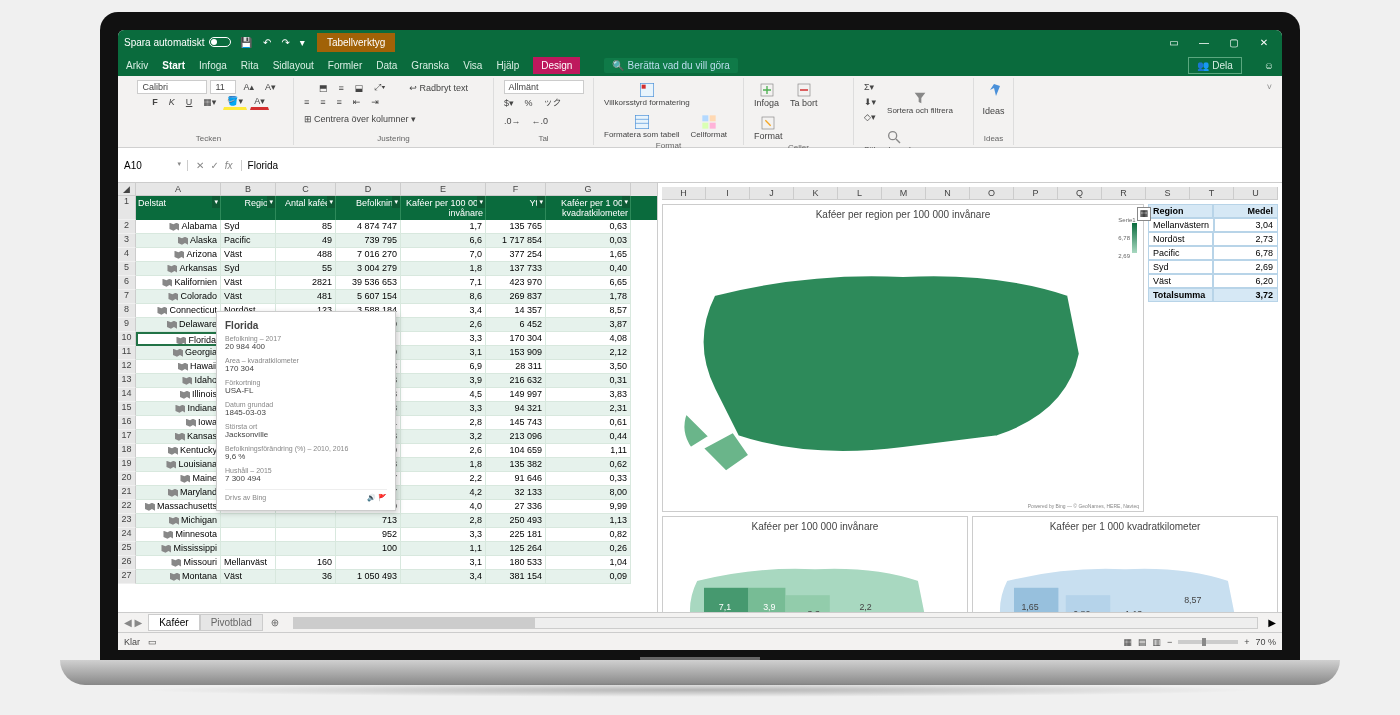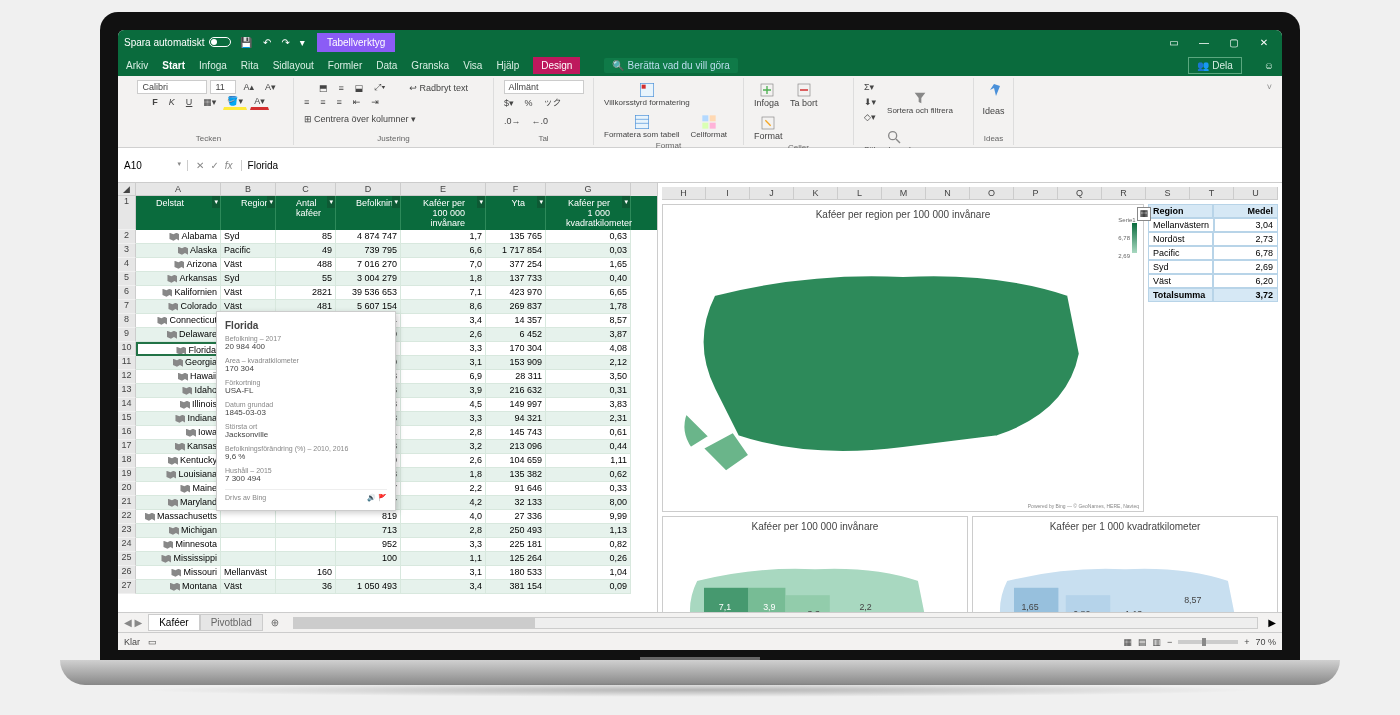--- a/index.html
+++ b/index.html
@@ -14,21 +14,21 @@
   
   
   .titlebar { height: 24px; background: #0a6b3d; color: #fff; display: flex; align-items: center; padding: 0 6px; font-size: 10px; }
   .titlebar-left { display: flex; align-items: center; gap: 6px; }
   .autosave { display: flex; align-items: center; gap: 4px; }
   .toggle { width: 22px; height: 10px; border: 1px solid #fff; border-radius: 5px; display: inline-block; position: relative; }
   .toggle::after { content:""; position:absolute; left:1px; top:1px; width:6px; height:6px; background:#fff; border-radius:50%; }
   .title-center { flex: 1; text-align: center; }
   .title-icons { display: flex; gap: 2px; }
   .title-icons span { padding: 0 4px; }
-  .tabtool { background: #8b5cf6; padding: 4px 10px; margin-left: 8px; }
+  .tabtool { background: #a16207; padding: 4px 10px; margin-left: 8px; }
   .winctl { display: flex; gap: 6px; margin-left: auto; }
   .winctl span { width: 24px; text-align: center; }
   
   
   .menubar { height: 22px; background: #0a6b3d; color: #d8eee3; display: flex; align-items: center; padding: 0 8px; gap: 14px; font-size: 10px; }
   .menubar .active { color: #fff; font-weight: 600; }
   .menubar .design { color: #fff; background: #be185d; padding: 3px 8px; }
   .search-box { margin-left: 10px; padding: 2px 8px; background: #0f7a48; border-radius: 2px; color: #bde; }
   .dela { margin-left: auto; padding: 2px 8px; border: 1px solid #5aa77f; }
   
@@ -54,21 +54,21 @@
   
   .gridarea { flex: 1; display: flex; overflow: hidden; background: #fff; position: relative; }
   .grid-left { flex: 0 0 540px; display: flex; flex-direction: column; border-right: 1px solid #ccc; position: relative; }
   .grid-right { flex: 1; display: flex; flex-direction: column; padding: 4px; gap: 4px; overflow: hidden; }
   
   .colhead { display: flex; background: #e6e6e6; font-size: 9px; color: #444; text-align: center; }
   .colhead div { border-right: 1px solid #ccc; border-bottom: 1px solid #ccc; padding: 1px 0; }
   .rowhead { background: #e6e6e6; text-align: center; font-size: 9px; color: #444; border-right: 1px solid #ccc; border-bottom: 1px solid #f0f0f0; }
   
   .table-header { display: flex; background: #0a6b3d; color: #fff; font-size: 9px; }
-  .th { padding: 2px 20px; border-right: 1px solid #2d8a5a; text-align: right; position: relative; }
+  .th { padding: 2px 2px; border-right: 1px solid #2d8a5a; text-align: right; position: relative; }
   .th:first-child { text-align: left; }
   .th .drop { position: absolute; right: 0; top: 0; font-size: 7px; background: #0d5a34; padding: 2px; }
   
   .data-rows { flex: 1; overflow-y: hidden; }
   .data-row { display: flex; font-size: 9px; height: 14px; }
   .data-row:nth-child(even) .cell { background: #e6f2ec; }
   .data-row:nth-child(odd) .cell { background: #ffffff; }
   .cell { border-right: 1px solid #d8e8de; border-bottom: 1px solid #d8e8de; padding: 1px 3px; text-align: right; overflow: hidden; white-space: nowrap; }
   .cell:first-child { text-align: left; }
   .selected-cell { border: 2px solid #217346 !important; background: #fff !important; }

